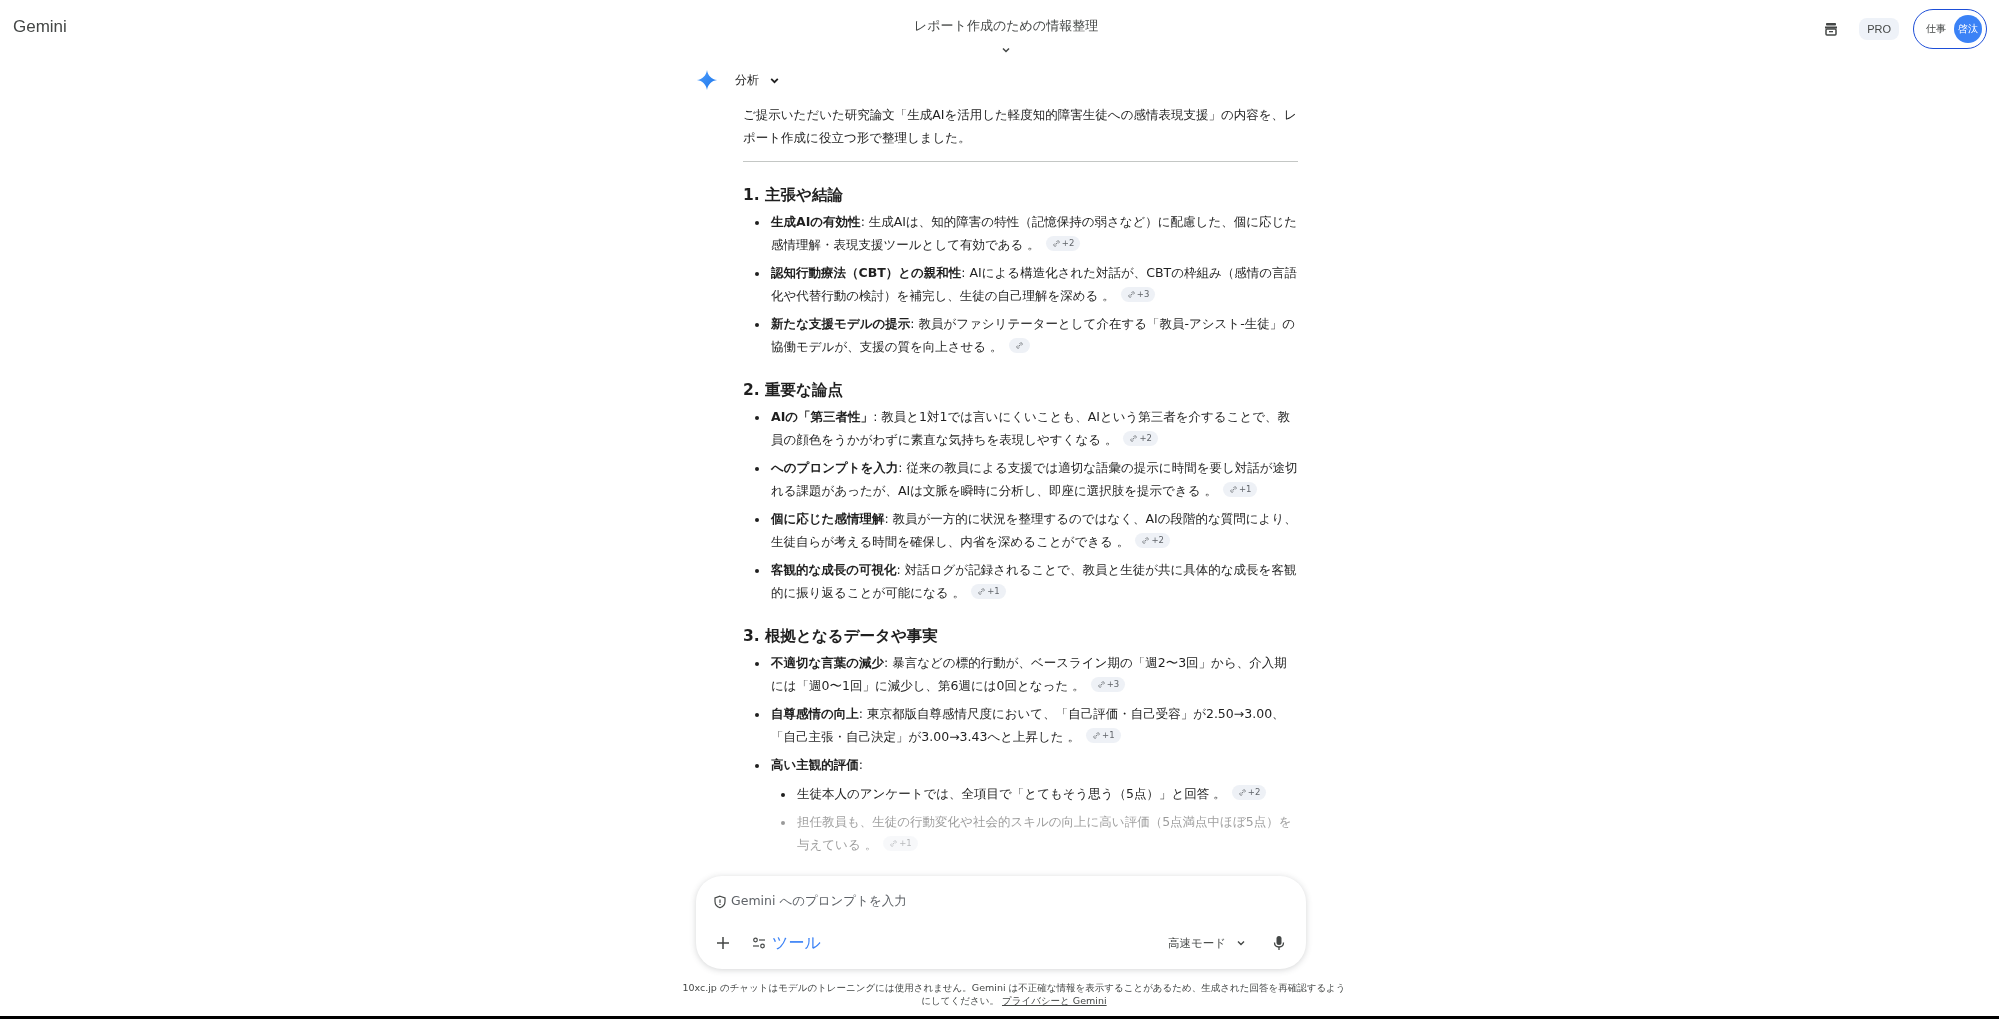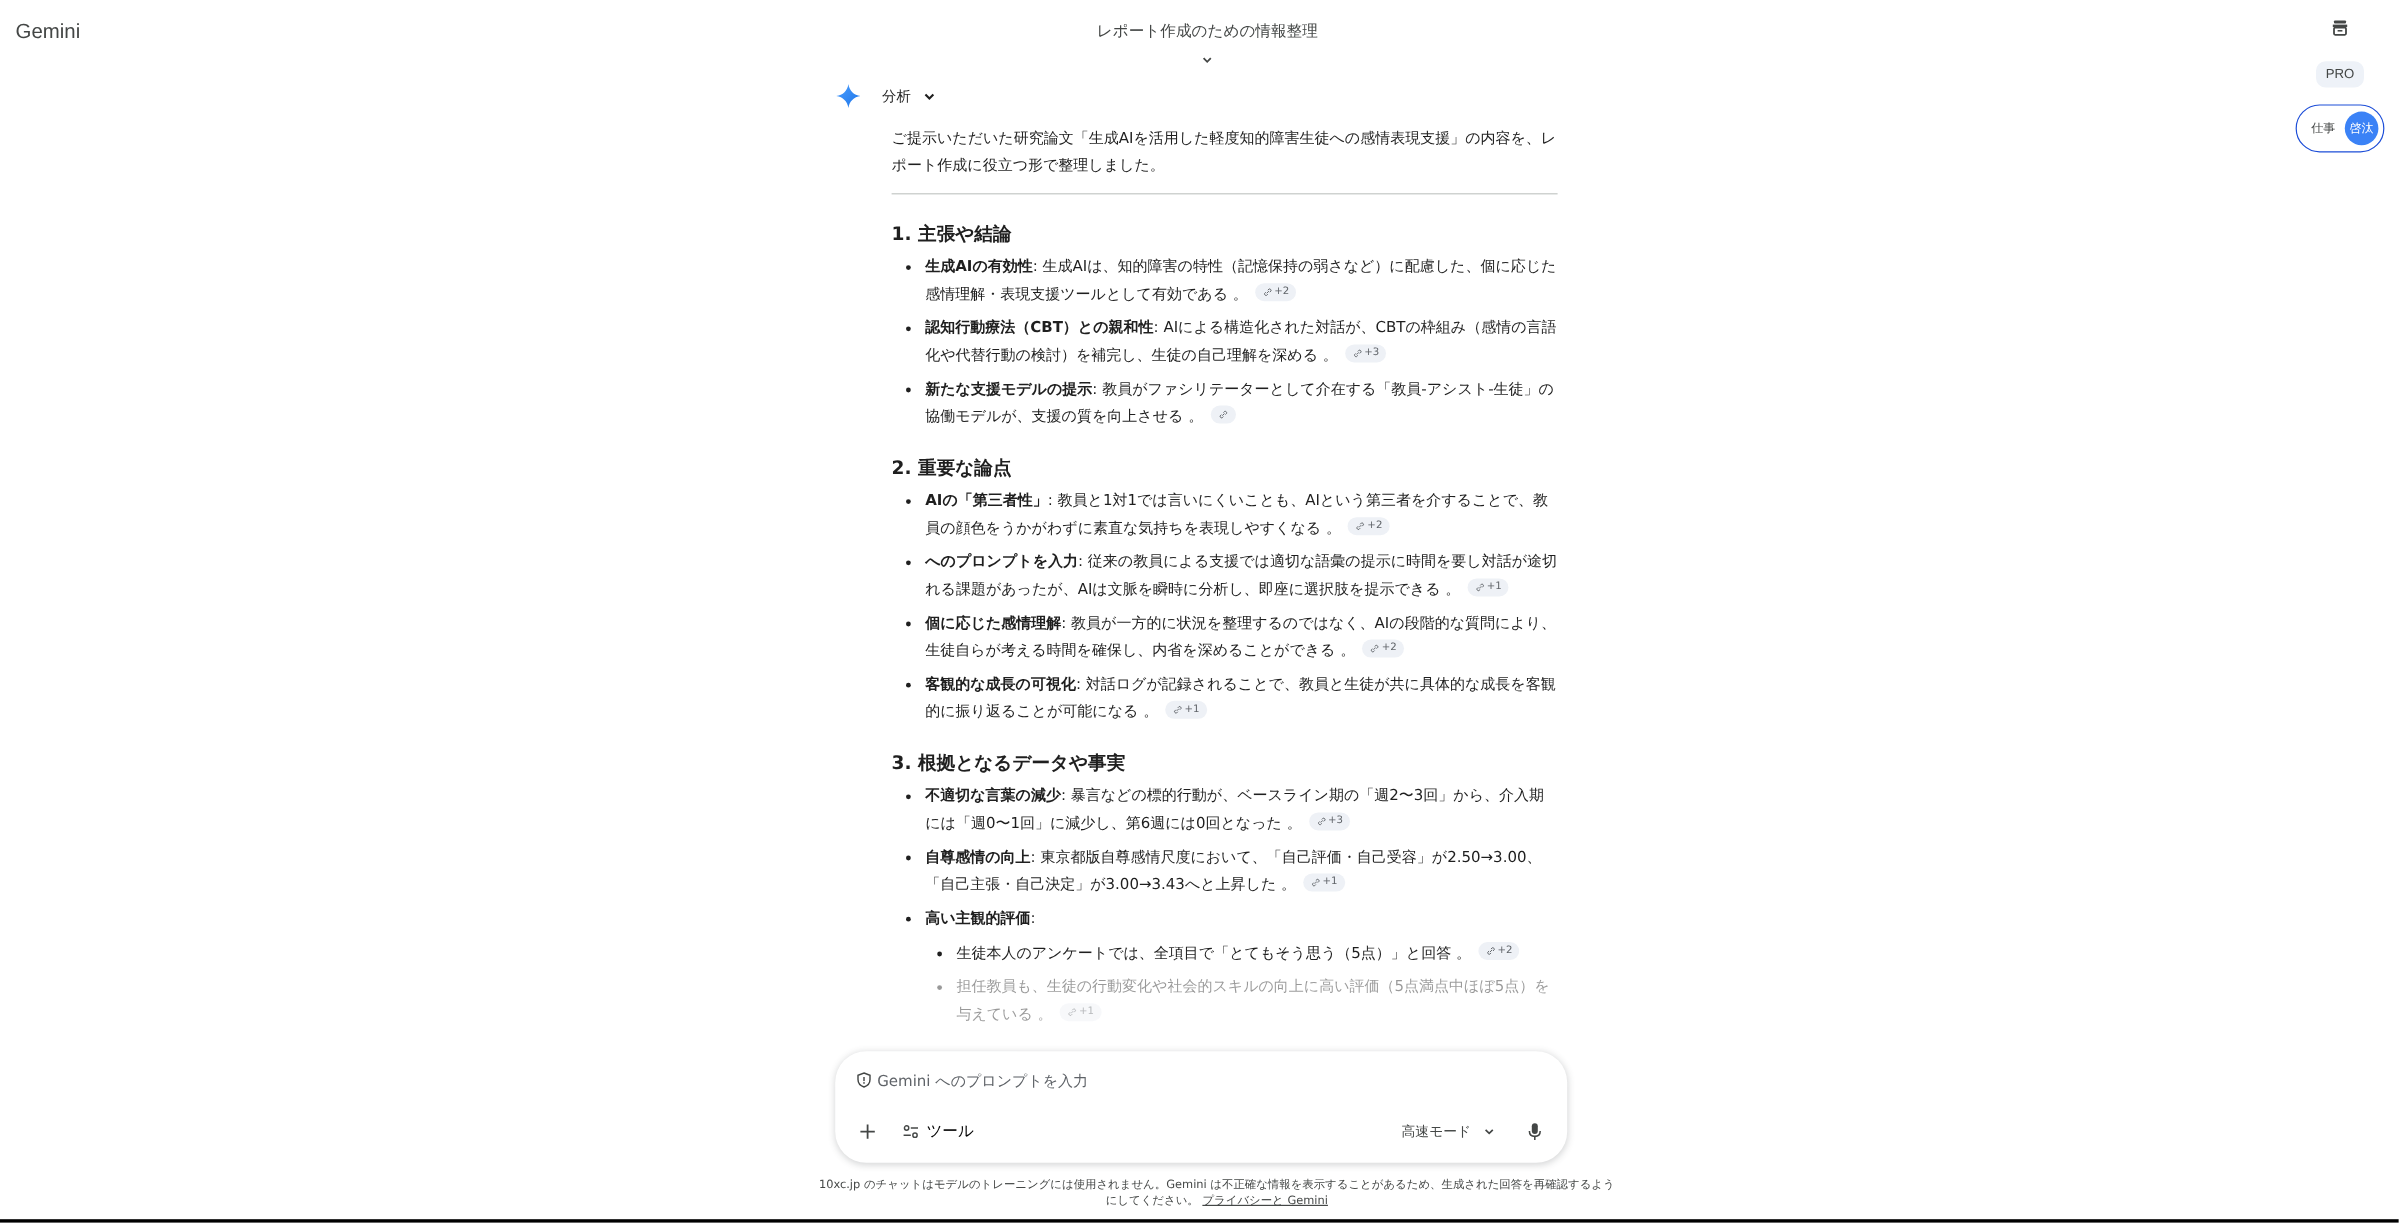--- a/index.html
+++ b/index.html
@@ -6,21 +6,21 @@
   html, body { width: 1999px; height: 1019px; overflow: hidden; background: #ffffff; }
   body { font-family: "DejaVu Sans", "Liberation Sans", sans-serif; color: #1f1f1f; position: relative; }
   .bottom-bar { position: absolute; left: 0; right: 0; bottom: 0; height: 3px; background: #000; }
 
   
   .topbar { position: absolute; top: 0; left: 0; right: 0; height: 56px; }
   .brand { position: absolute; left: 13px; top: 17px; font-size: 17px; color: #444746; font-family: "Liberation Sans", sans-serif; }
   .title-wrap { position: absolute; left: 914px; top: 17px; display: flex; align-items: center; gap: 10px; cursor: pointer; flex-direction: column; }
   .title { font-size: 13px; color: #444746; }
   .chev { width: 10px; height: 10px; display: inline-block; }
-  .right-actions { position: absolute; right: 12px; top: 9px; display: flex; align-items: center; gap: 14px; flex-direction: column; }
+  .right-actions { position: absolute; right: 12px; top: 9px; display: flex; align-items: center; gap: 14px; }
   .icon-btn { width: 28px; height: 28px; display: flex; align-items: center; justify-content: center; }
   .pro-badge { background: #eef2f8; color: #444746; font-size: 11px; padding: 5px 8px; border-radius: 8px; font-family: "Liberation Sans", sans-serif; }
   .account-pill { display: flex; align-items: center; gap: 8px; border: 1px solid #1d4ed8; border-radius: 22px; padding: 4px 4px 4px 12px; height: 40px; }
   .account-label { font-size: 10px; color: #444746; }
   .avatar { width: 28px; height: 28px; border-radius: 50%; background: #3b82f6; color: #fff; font-size: 10px; display: flex; align-items: center; justify-content: center; }
 
   
   .response { position: absolute; left: 696px; top: 66px; width: 610px; }
   .resp-head { display: flex; align-items: center; height: 28px; }
   .spark { width: 22px; height: 22px; margin-left: 0; }
@@ -36,26 +36,26 @@
   ul.sub { list-style: none; margin-top: 6px; }
   ul.sub > li { position: relative; padding-left: 26px; margin-bottom: 6px; }
   ul.sub > li::before { content: ""; position: absolute; left: 10px; top: 10px; width: 4px; height: 4px; border-radius: 50%; background: #1f1f1f; }
   .term { font-weight: bold; }
   .cite { display: inline-flex; align-items: center; gap: 1px; background: #eef1f6; color: #5f6368; font-size: 8.5px; height: 15px; padding: 0 6px; border-radius: 8px; margin-left: 6px; vertical-align: 1px; line-height: 15px; cursor: pointer; }
   .cite svg { width: 9px; height: 9px; }
   .fade { opacity: 0.45; }
 
   
   .composer { position: absolute; left: 696px; top: 876px; width: 610px; height: 93px; background: #fff; border-radius: 26px; box-shadow: 0 1px 6px rgba(60,64,67,0.22); }
-  .prompt-row { position: absolute; left: 17px; top: 17px; display: flex; align-items: flex-start; gap: 4px; }
+  .prompt-row { position: absolute; left: 17px; top: 17px; display: flex; align-items: center; gap: 4px; }
   .prompt-placeholder { font-size: 12.5px; color: #5f6368; }
   .tool-row { position: absolute; left: 16px; right: 16px; bottom: 14px; height: 24px; display: flex; align-items: center; }
   .plus-btn { width: 22px; height: 22px; display: flex; align-items: center; justify-content: center; cursor: pointer; }
   .tools-btn { display: flex; align-items: center; gap: 6px; margin-left: 18px; cursor: pointer; }
-  .tools-label { font-size: 13px; color: #000000; }
+  .tools-label { font-size: 16px; color: #3b82f6; }
   .mode-btn { display: flex; align-items: center; gap: 10px; margin-left: auto; cursor: pointer; }
   .mode-label { font-size: 11.5px; color: #444746; }
   .mic-btn { width: 22px; height: 22px; margin-left: 22px; display: flex; align-items: center; justify-content: center; cursor: pointer; }
 
   .disclaimer { position: absolute; left: 679px; top: 981px; width: 670px; text-align: center; font-size: 9.5px; line-height: 13px; color: #444746; }
   .privacy-link { text-decoration: underline; color: #444746; cursor: pointer; }
 </style>
 </head>
 <body>
 

